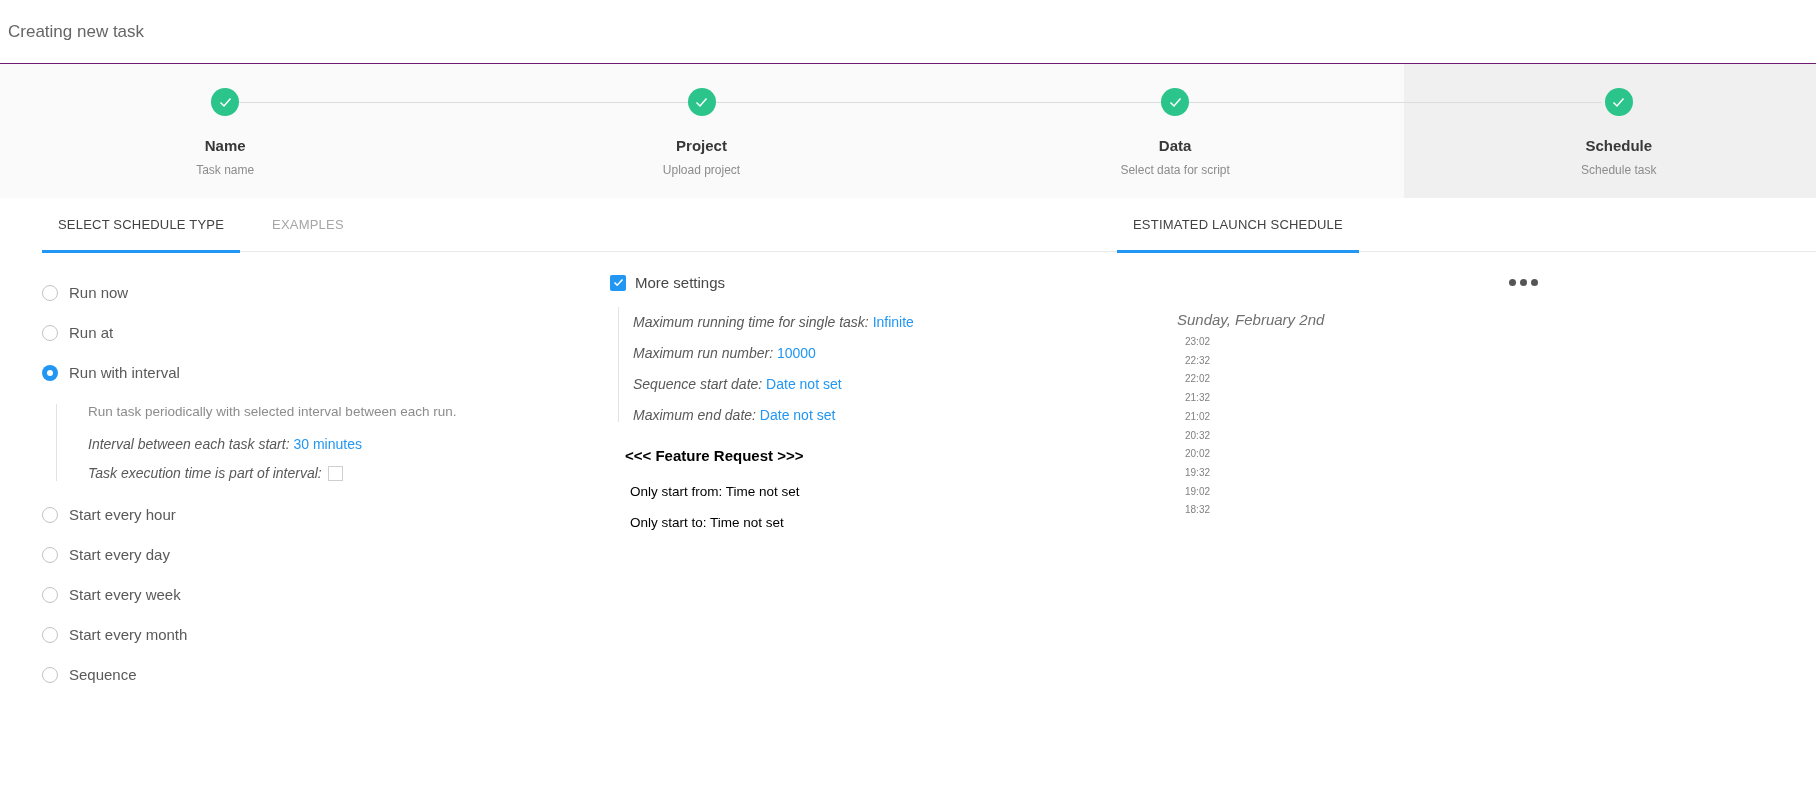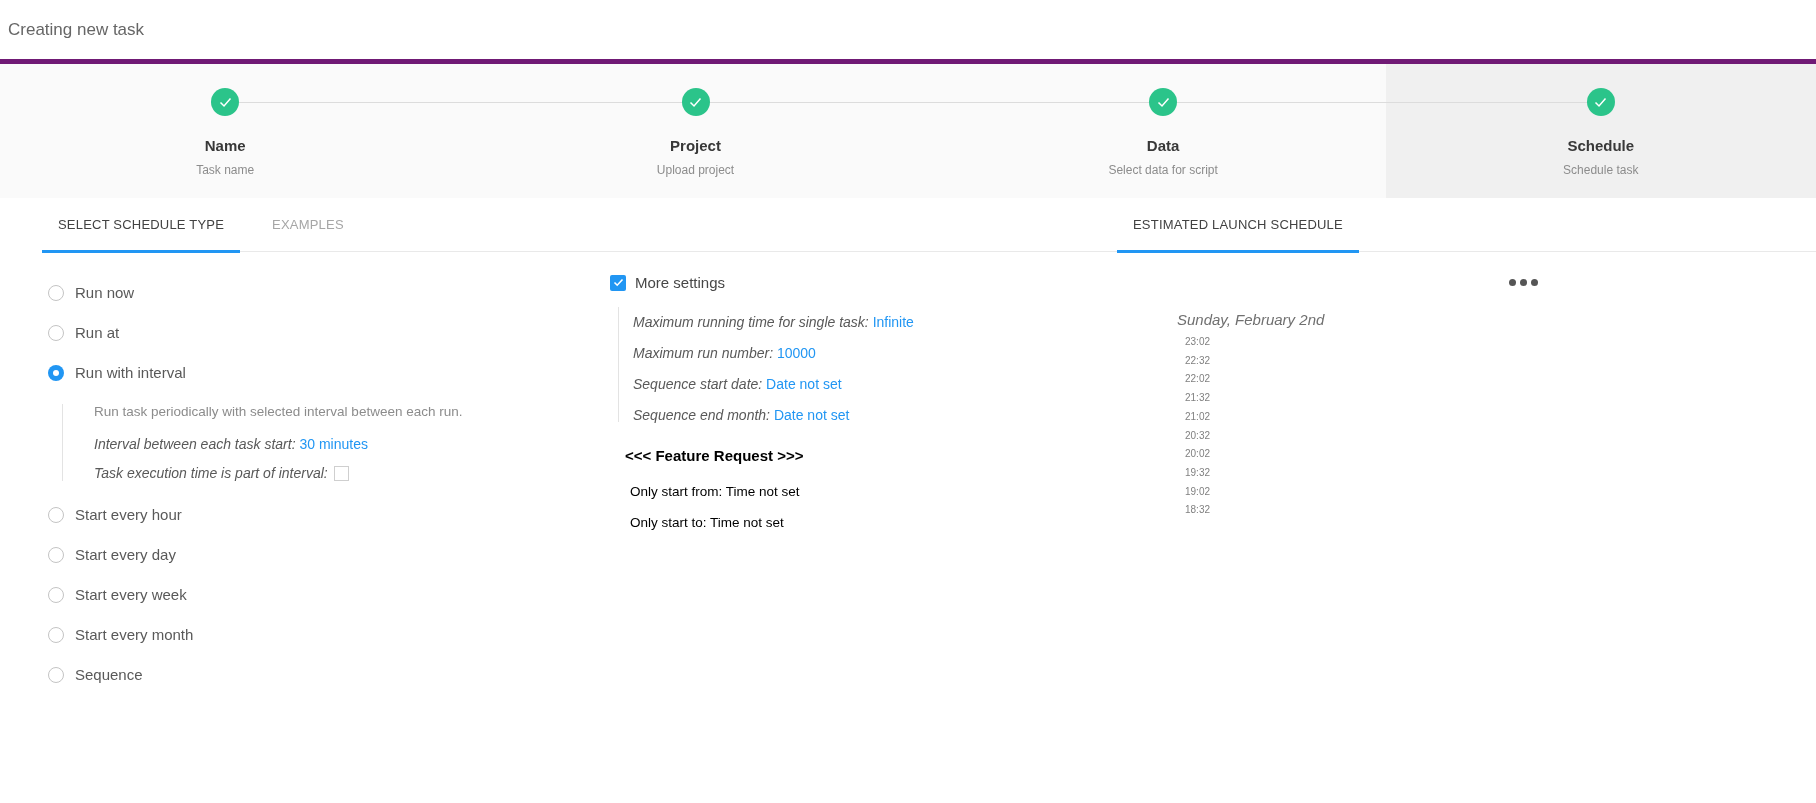--- a/index.html
+++ b/index.html
@@ -12,30 +12,31 @@
     position: relative;
   }
 
   
   .header {
     height: 64px;
     display: flex;
     align-items: center;
     padding-left: 8px;
     background: #ffffff;
-    border-bottom: 5px solid #701a75;
+    border-bottom: 1px solid #701a75;
   }
   .header-title { font-size: 17px; color: #666666; font-weight: 400; }
 
   
   .stepper {
     height: 134px;
     background: #fafafa;
     display: flex;
     position: relative;
+    gap: 6px;
   }
   .stepper-connector {
     position: absolute;
     top: 38px;
     left: 225px;
     width: 1377px;
     height: 1px;
     background: #dcdcdc;
     z-index: 1;
   }
@@ -92,21 +93,21 @@
     content: "";
     position: absolute; left: 0; right: 0; bottom: -2px;
     height: 3px;
     background: #2196f3;
   }
 
   
   .content { position: relative; height: 550px; }
 
   
-  .schedule-types { position: absolute; left: 48px; top: 32px; width: 480px; }
+  .schedule-types { position: absolute; left: 42px; top: 32px; width: 480px; }
   .radio-row {
     display: flex; align-items: center;
     height: 17px;
     margin-bottom: 23px;
     cursor: pointer;
   }
   .radio {
     width: 16px; height: 16px;
     border-radius: 50%;
     border: 1px solid #c4c4c4;
@@ -334,21 +335,21 @@
         <span>Maximum run number:</span>
         <span> </span>
         <a class="link">10000</a>
       </div>
       <div class="ms-item">
         <span>Sequence start date:</span>
         <span> </span>
         <a class="link">Date not set</a>
       </div>
       <div class="ms-item">
-        <span>Sequence end month:</span>
+        <span>Maximum end date:</span>
         <span> </span>
         <a class="link">Date not set</a>
       </div>
     </div>
 
     <div class="feature-request">
       <div class="fr-title">&lt;&lt;&lt; Feature Request &gt;&gt;&gt;</div>
       <div class="fr-item">Only start from: Time not set</div>
       <div class="fr-item second">Only start to: Time not set</div>
     </div>

